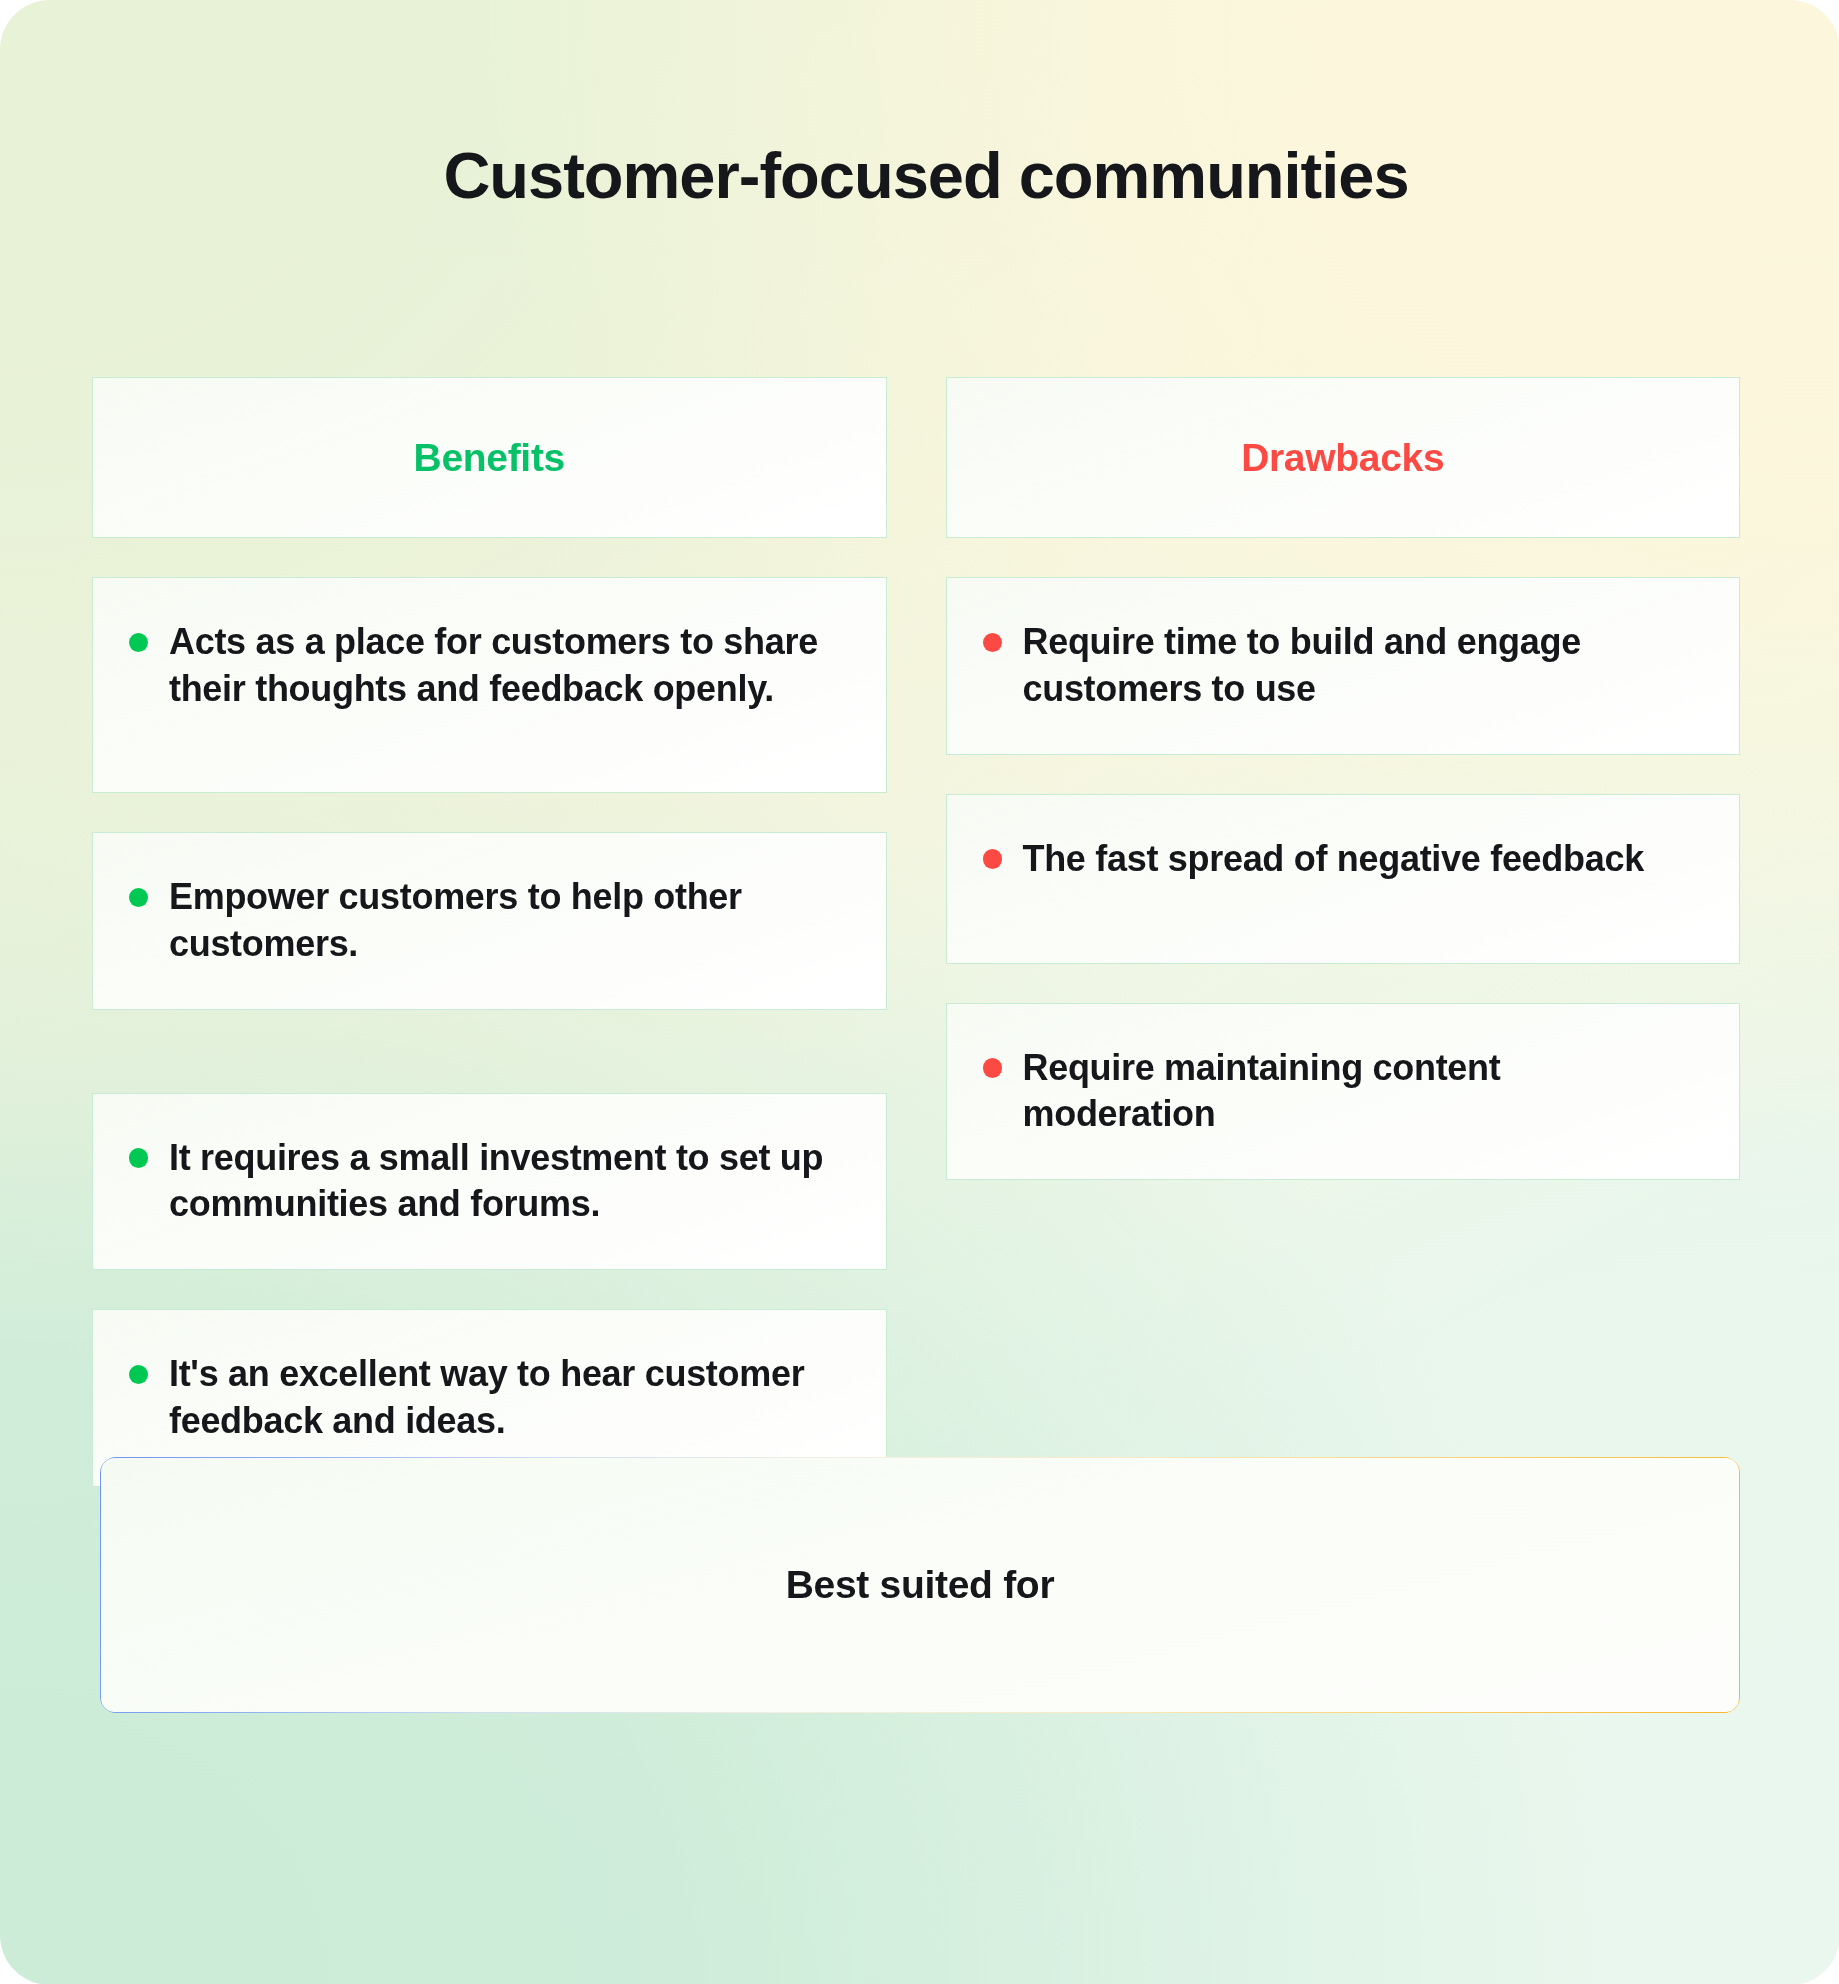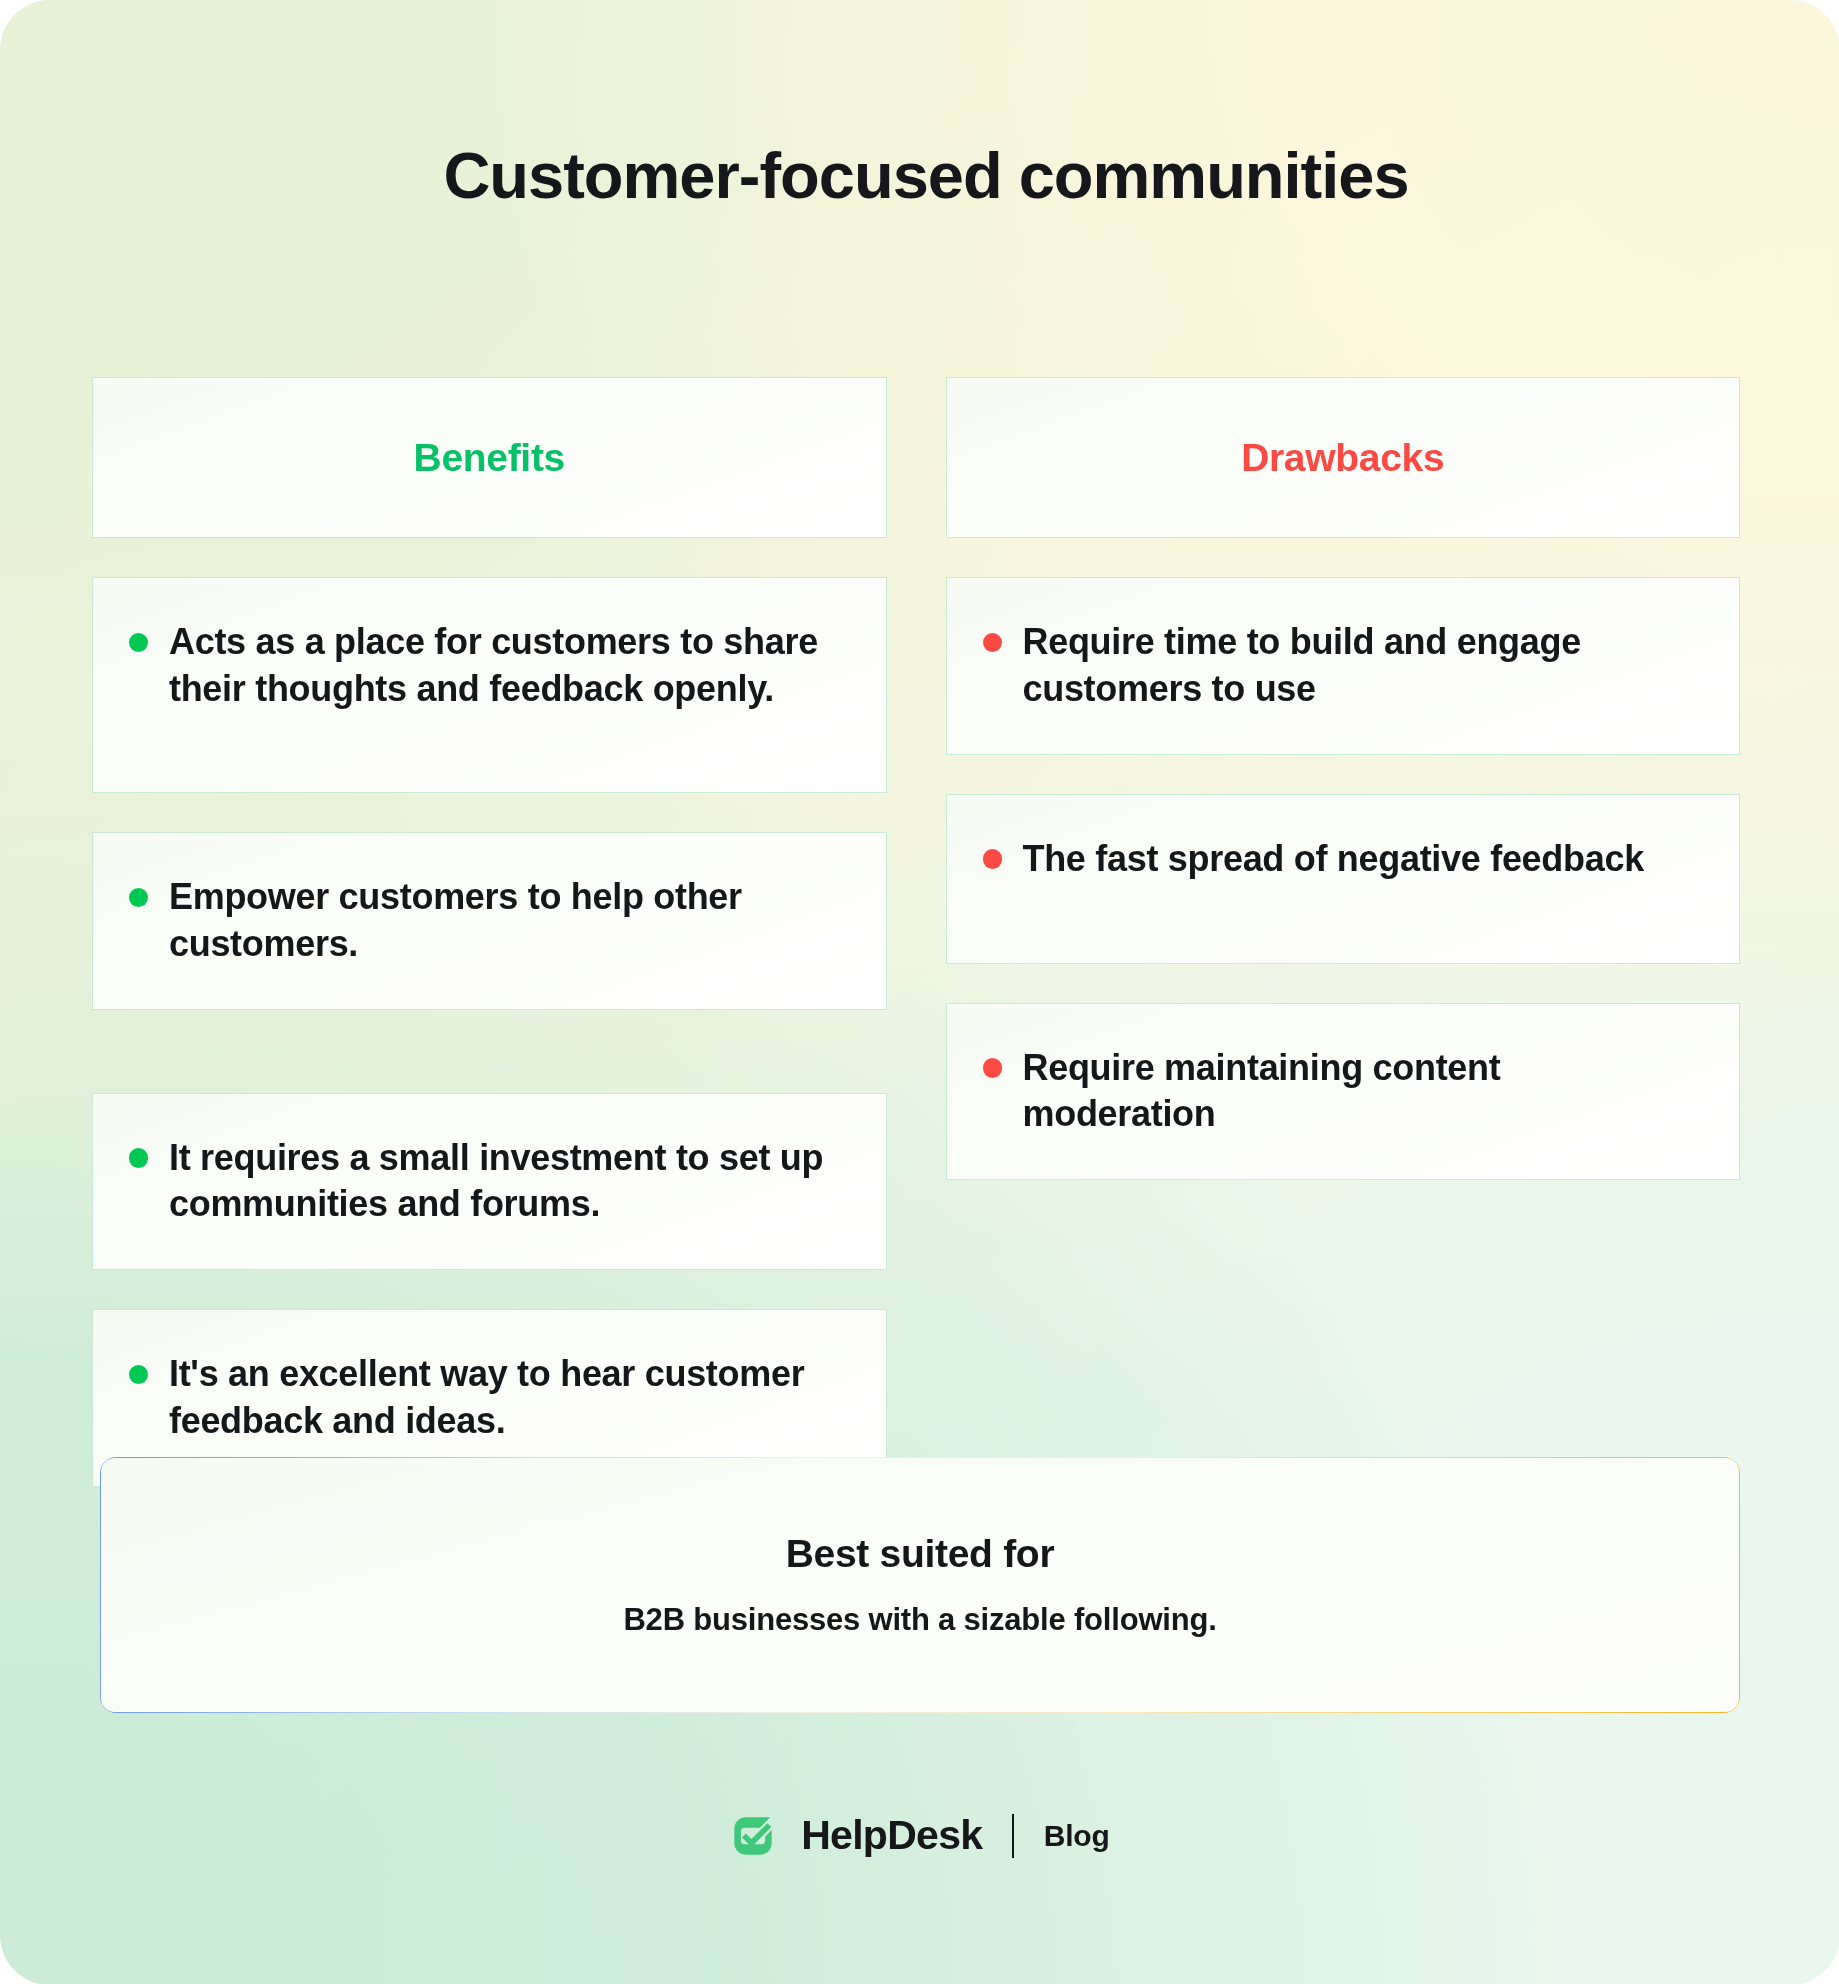--- a/index.html
+++ b/index.html
@@ -255,33 +255,18 @@
         <span class="bullet red"></span>
         <span class="item-text">Require maintaining content moderation</span>
       </div>
 
     </div>
   </div>
 
   <div class="best-wrap">
     <div class="best-card">
       <div class="best-title">Best suited for</div>
-      <div class="best-sub">B2B businesses with a sizable following.</div>
     </div>
   </div>
 
-  <div class="footer">
-    <span>
-      <svg class="logo-mark" viewBox="0 0 64 64" xmlns="http://www.w3.org/2000/svg">
-        <path d="M14.5 6 H56 L41.5 20.5 H20.5 C17 20.5 15.2 22.3 15.2 25.8 V38.2
-                 C15.2 41.7 17 43.5 20.5 43.5 H43.5 C47 43.5 48.8 41.7 48.8 38.2
-                 V33 L58 23.8 V40.5 C58 51 52 58 41.5 58 H22.5 C12 58 6 51 6 40.5
-                 V23.5 C6 13 12 6 22.5 6 Z" fill="#3FC87A"></path>
-        <path d="M22 28.5 L29.8 36.3 L52 14.2 L57.5 19.6 L29.8 47.2 L16.6 34 Z" fill="#3FC87A"></path>
-      </svg>
-    </span>
-    <span class="logo-word">HelpDesk</span>
-    <span class="footer-divider"></span>
-    <span class="footer-blog">Blog</span>
-  </div>
 
 </div>
 
 
 </body></html>

